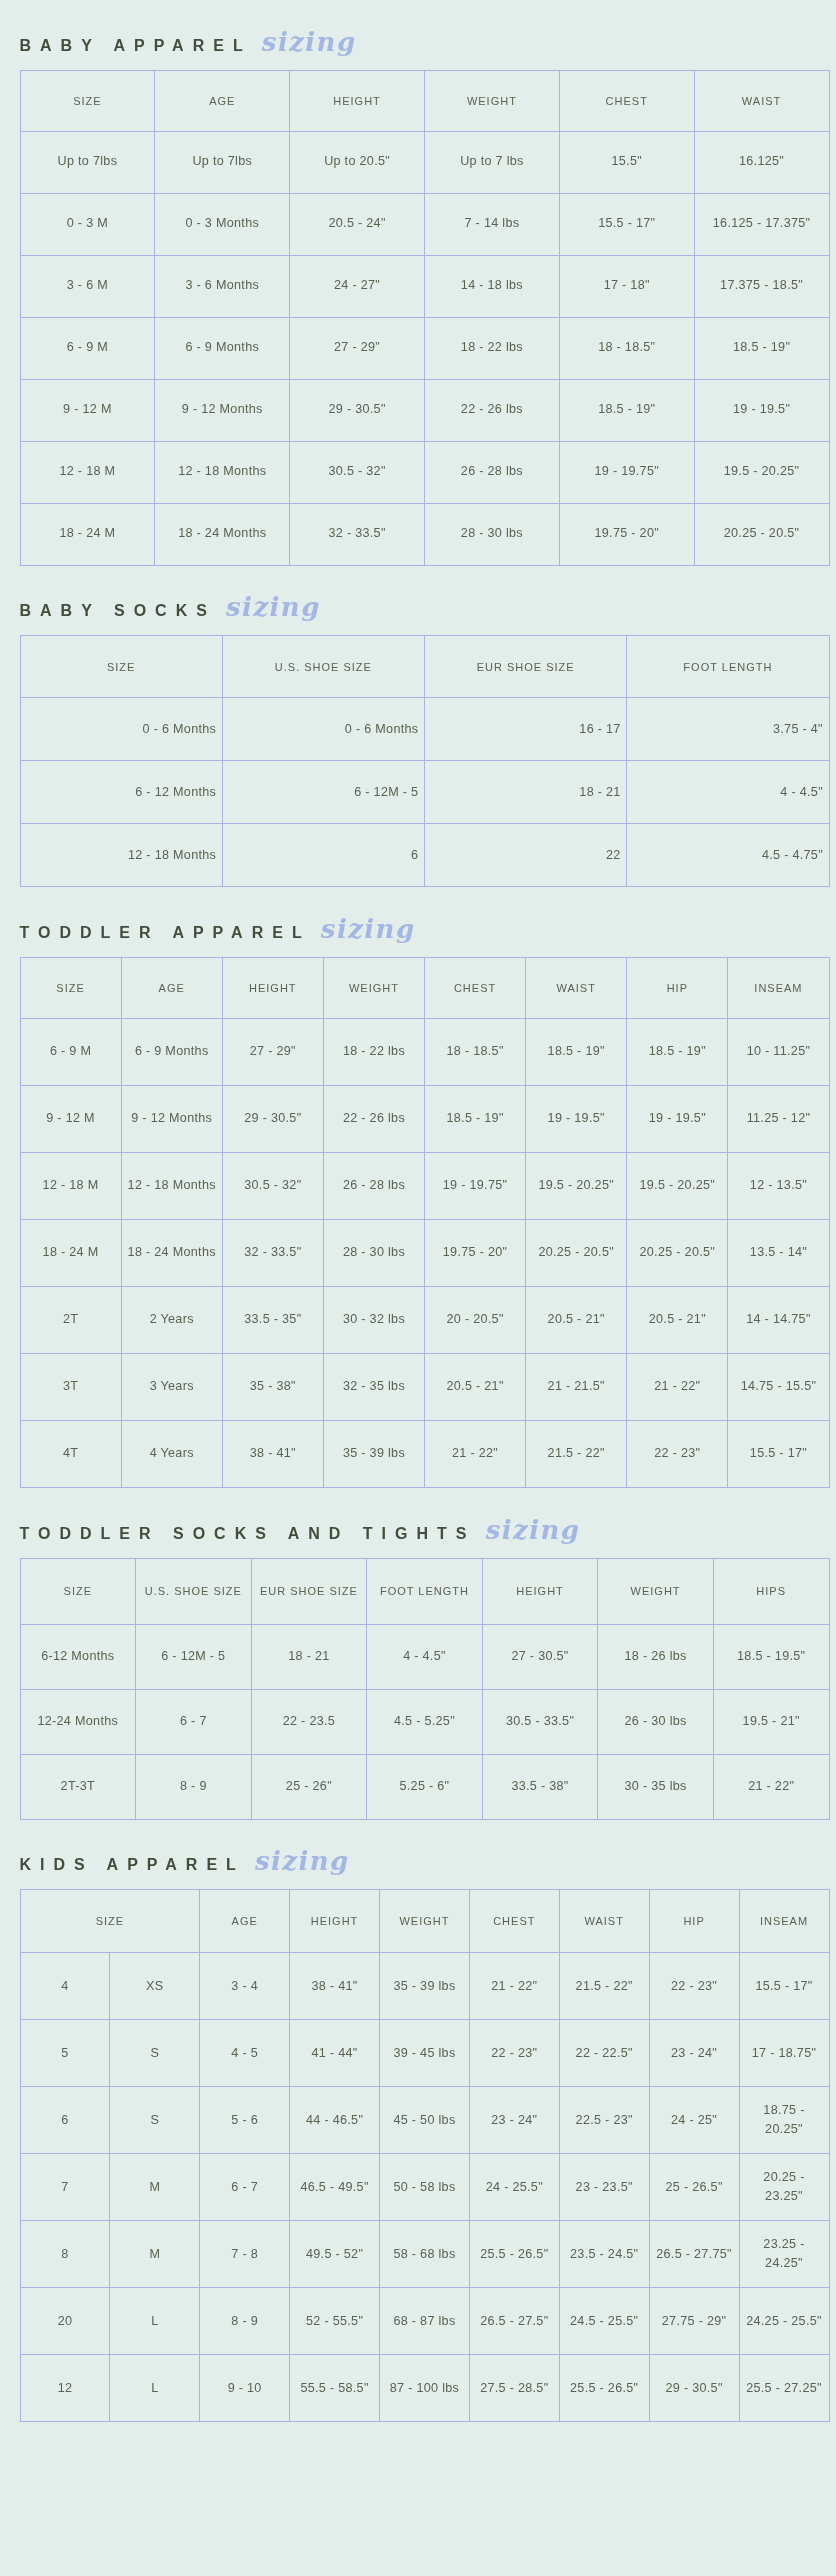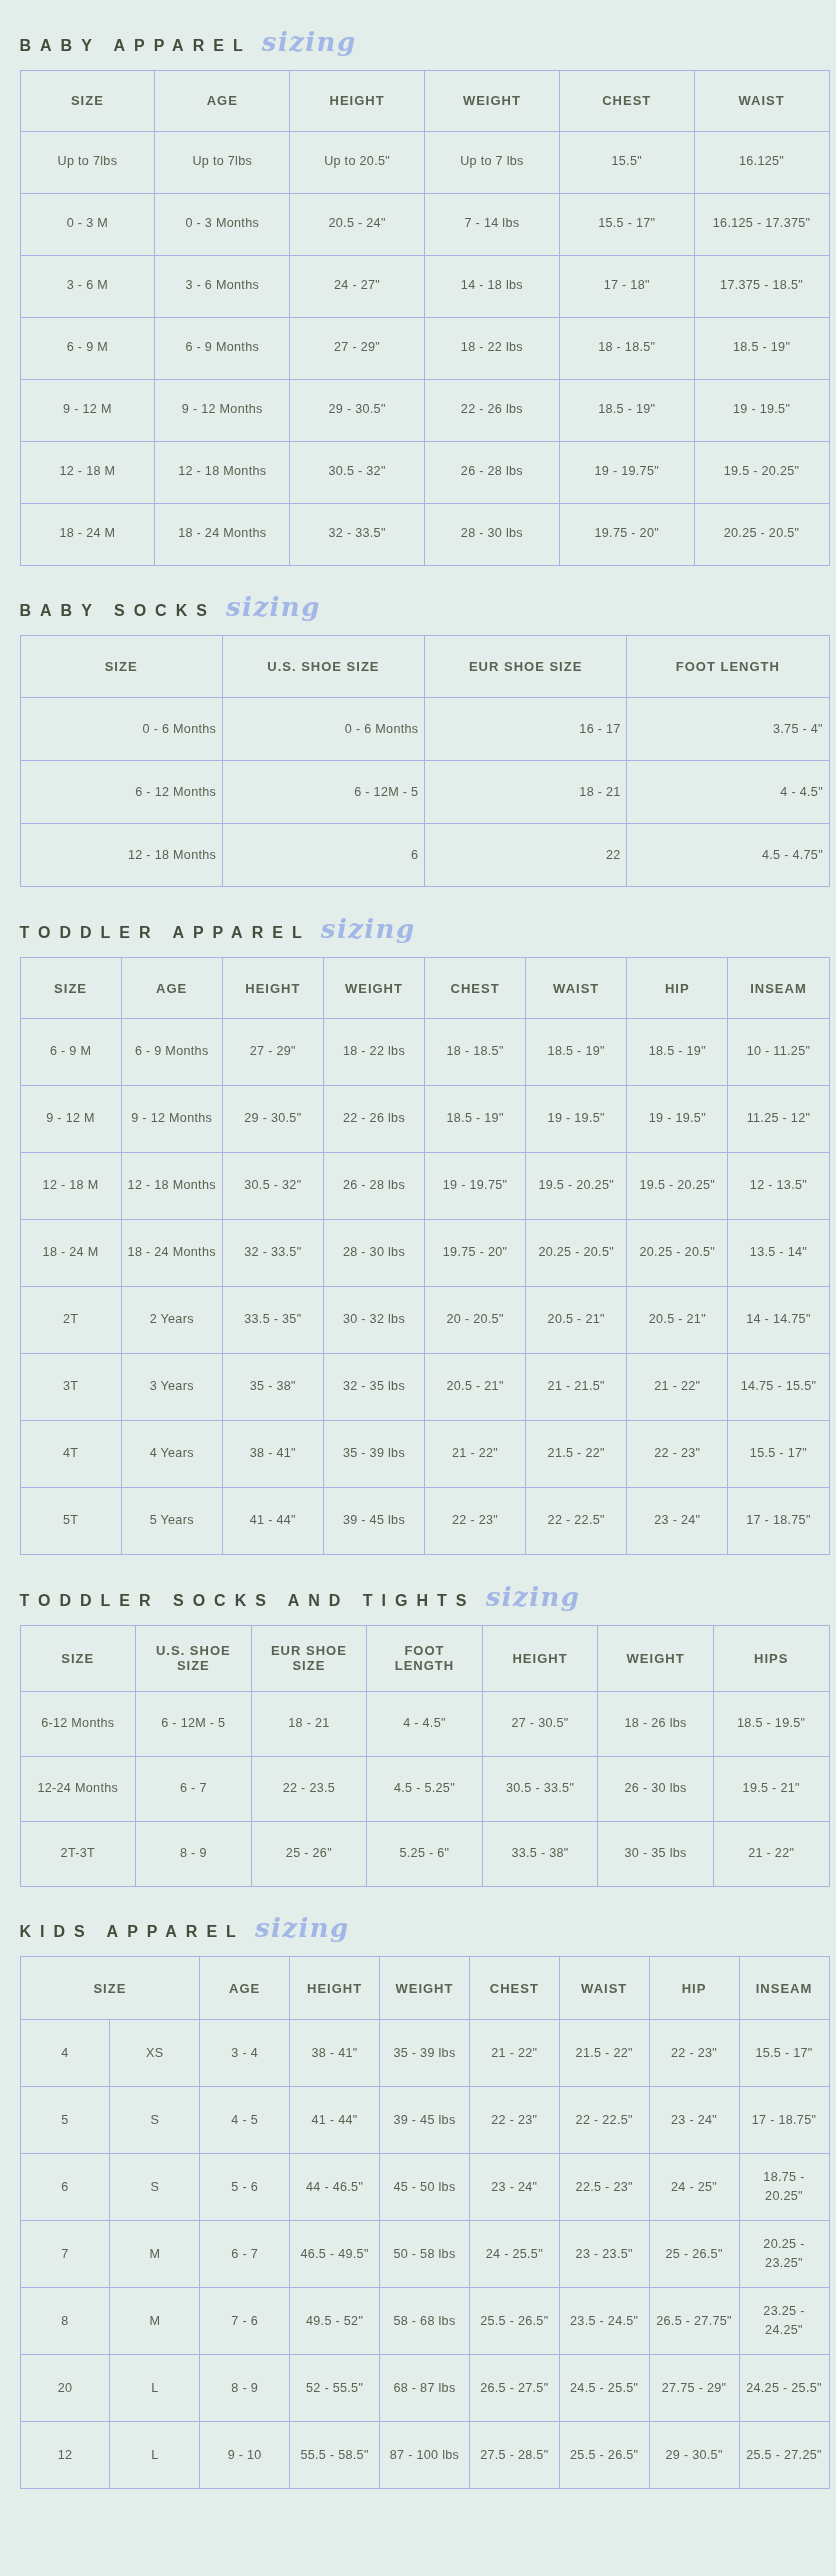--- a/index.html
+++ b/index.html
@@ -49,22 +49,22 @@
     margin-left: 19.5px;
     background: transparent;
   }
   .size-table th, .size-table td {
     border: 1.4px solid var(--border);
     text-align: center;
     vertical-align: middle;
     padding: 4.2px 5.6px;
   }
   .size-table th {
-    font-weight: bold;
-    font-size: 13px;
+    font-weight: normal;
+    font-size: 11px;
     letter-spacing: 1px;
     color: var(--text);
   }
   .size-table td {
     font-size: 12.6px;
     letter-spacing: 0.3px;
     line-height: 1.55;
     color: var(--text);
   }
   
@@ -275,30 +275,20 @@
           <tr>
             <td>4T</td>
             <td>4 Years</td>
             <td>38 - 41"</td>
             <td>35 - 39 lbs</td>
             <td>21 - 22"</td>
             <td>21.5 - 22"</td>
             <td>22 - 23"</td>
             <td>15.5 - 17"</td>
           </tr>
-          <tr>
-            <td>5T</td>
-            <td>5 Years</td>
-            <td>41 - 44"</td>
-            <td>39 - 45 lbs</td>
-            <td>22 - 23"</td>
-            <td>22 - 22.5"</td>
-            <td>23 - 24"</td>
-            <td>17 - 18.75"</td>
-          </tr>
         </tbody>
       </table>
   </section>
 
   <section class="size-section">
     <h2 class="section-title">
       <span class="title-main">TODDLER SOCKS AND TIGHTS</span>
       <span class="title-script">sizing</span>
     </h2>
     <table class="size-table" id="table-3">
@@ -404,21 +394,21 @@
             <td>46.5 - 49.5"</td>
             <td>50 - 58 lbs</td>
             <td>24 - 25.5"</td>
             <td>23 - 23.5"</td>
             <td>25 - 26.5"</td>
             <td>20.25 - 23.25"</td>
           </tr>
           <tr>
             <td>8</td>
             <td>M</td>
-            <td>7 - 6</td>
+            <td>7 - 8</td>
             <td>49.5 - 52"</td>
             <td>58 - 68 lbs</td>
             <td>25.5 - 26.5"</td>
             <td>23.5 - 24.5"</td>
             <td>26.5 - 27.75"</td>
             <td>23.25 - 24.25"</td>
           </tr>
           <tr>
             <td>20</td>
             <td>L</td>

